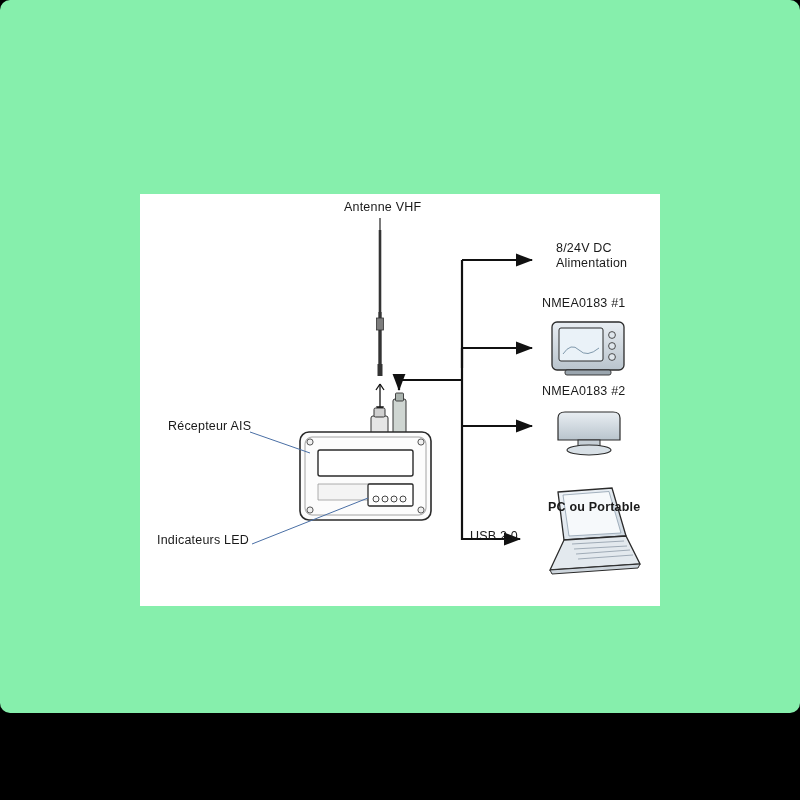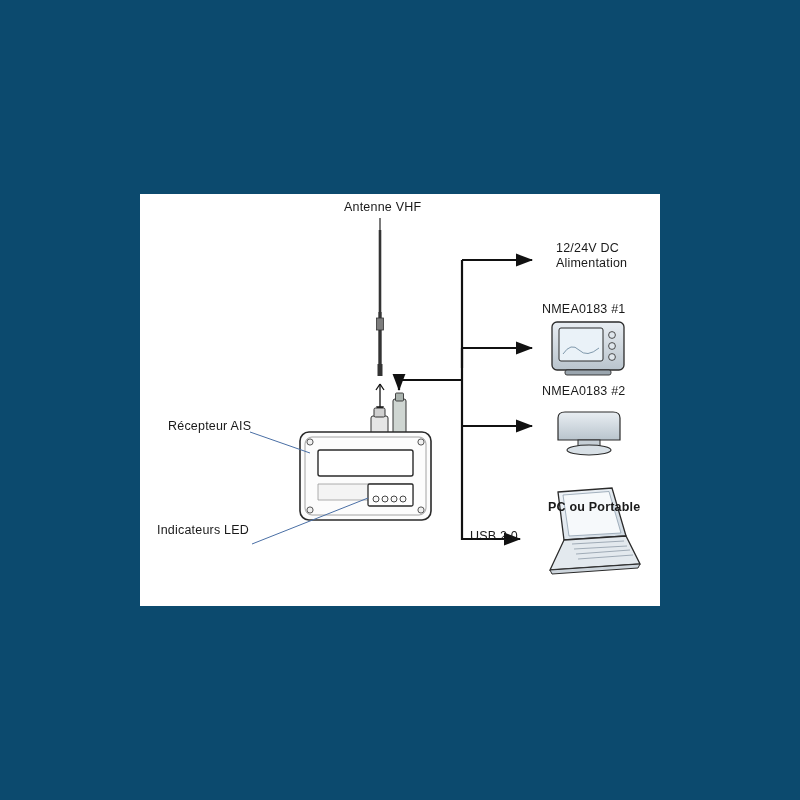--- a/index.html
+++ b/index.html
@@ -9,22 +9,23 @@
   }
   body {
     width: 800px;
     height: 800px;
     font-family: "Liberation Sans", sans-serif;
     overflow: hidden;
   }
   #stage {
     position: relative;
     width: 800px;
-    height: 800px;
-    background: #0c4a6e;
+    height: 713px;
+    background: #86efac;
+    border-radius: 10px;
   }
   #diagram-canvas {
     position: absolute;
     left: 140px;
     top: 194px;
     width: 520px;
     height: 412px;
     background: #ffffff;
   }
   .label {
@@ -39,26 +40,26 @@
     position: absolute;
     left: 0;
     top: 0;
     width: 520px;
     height: 412px;
     overflow: visible;
   }
   
   #lbl-antenna   { left: 204px; top: 6px; }
   #lbl-power     { left: 416px; top: 47px; }
-  #lbl-nmea1     { left: 402px; top: 108px; }
+  #lbl-nmea1     { left: 402px; top: 102px; }
   #lbl-nmea2     { left: 402px; top: 190px; }
   #lbl-pc        { left: 408px; top: 306px; font-weight: bold; }
   #lbl-usb       { left: 330px; top: 335px; text-align: center; }
   #lbl-receiver  { left: 28px;  top: 225px; }
-  #lbl-leds      { left: 17px;  top: 329px; }
+  #lbl-leds      { left: 17px;  top: 339px; }
   .label.two-line { white-space: normal; width: 130px; }
 </style>
 </head>
 <body>
 
 <div id="stage">
   <div id="diagram-canvas">
 
     <svg class="wires" viewBox="0 0 520 412">
       <defs>
@@ -165,21 +166,21 @@
         <path d="M432,350 L484,347 M434,355 L487,352 M436,360 L490,356 M438,365 L493,361" stroke="#97a4b0" stroke-width="0.9" fill="none"></path>
         <path d="M410,376 L500,370 L498,374 L412,380 Z" fill="#cdd5dc" stroke="#2b2b2b" stroke-width="1"></path>
       </g>
 
       <g></g>
     </svg>
 
     <div class="label" id="lbl-antenna">Antenne VHF</div>
 
     <div class="label two-line" id="lbl-power">
-      <span>12/24V DC</span><br>
+      <span>8/24V DC</span><br>
       <span>Alimentation</span>
     </div>
 
     <div class="label" id="lbl-nmea1">NMEA0183 #1</div>
 
     <div class="label" id="lbl-nmea2">NMEA0183 #2</div>
 
     <div class="label" id="lbl-pc">PC ou Portable</div>
 
     <div class="label" id="lbl-usb">USB 2.0</div>

